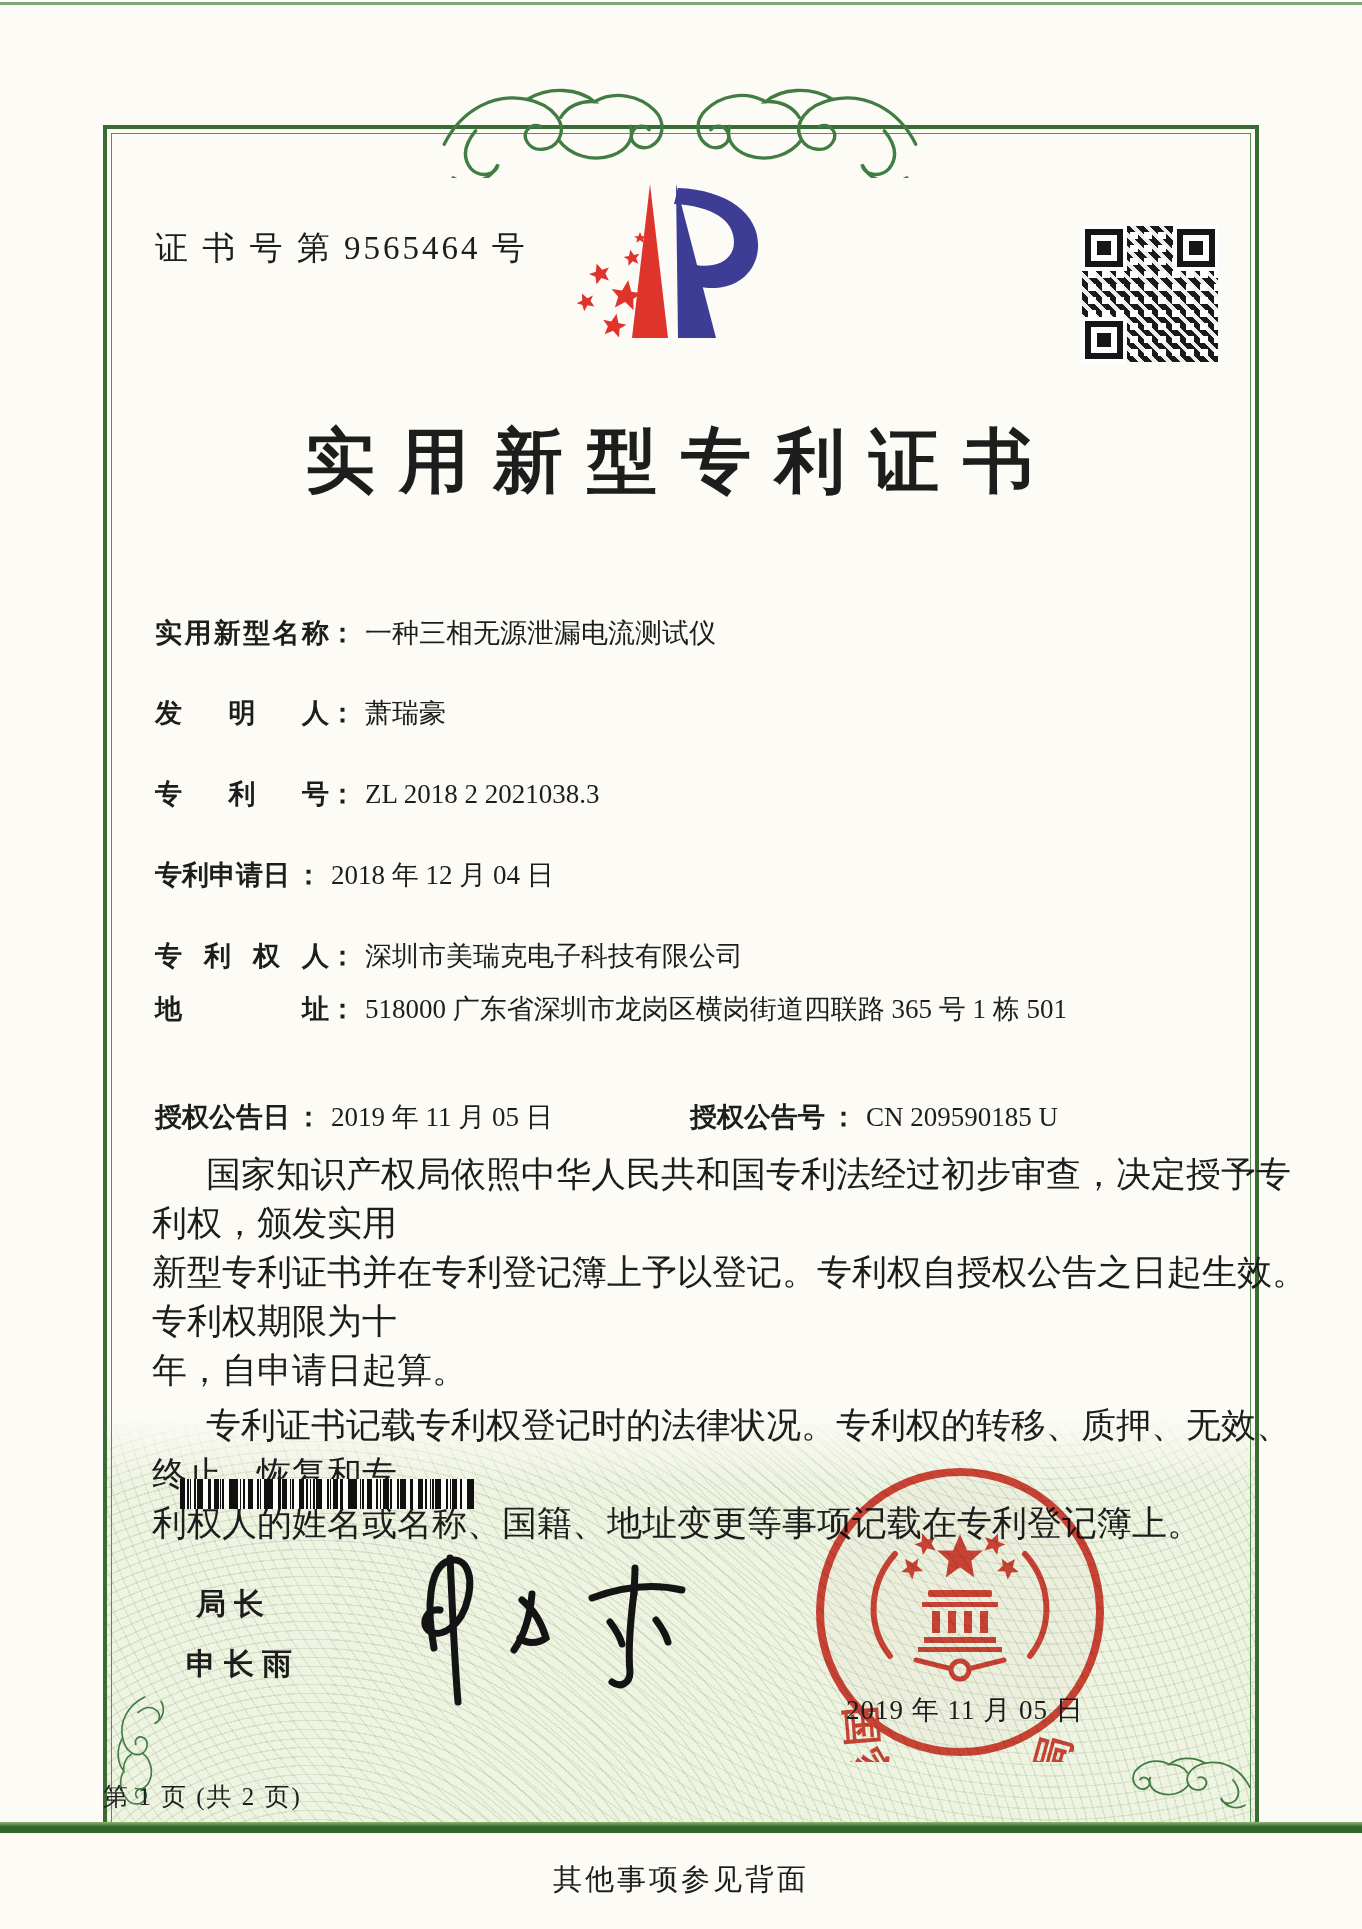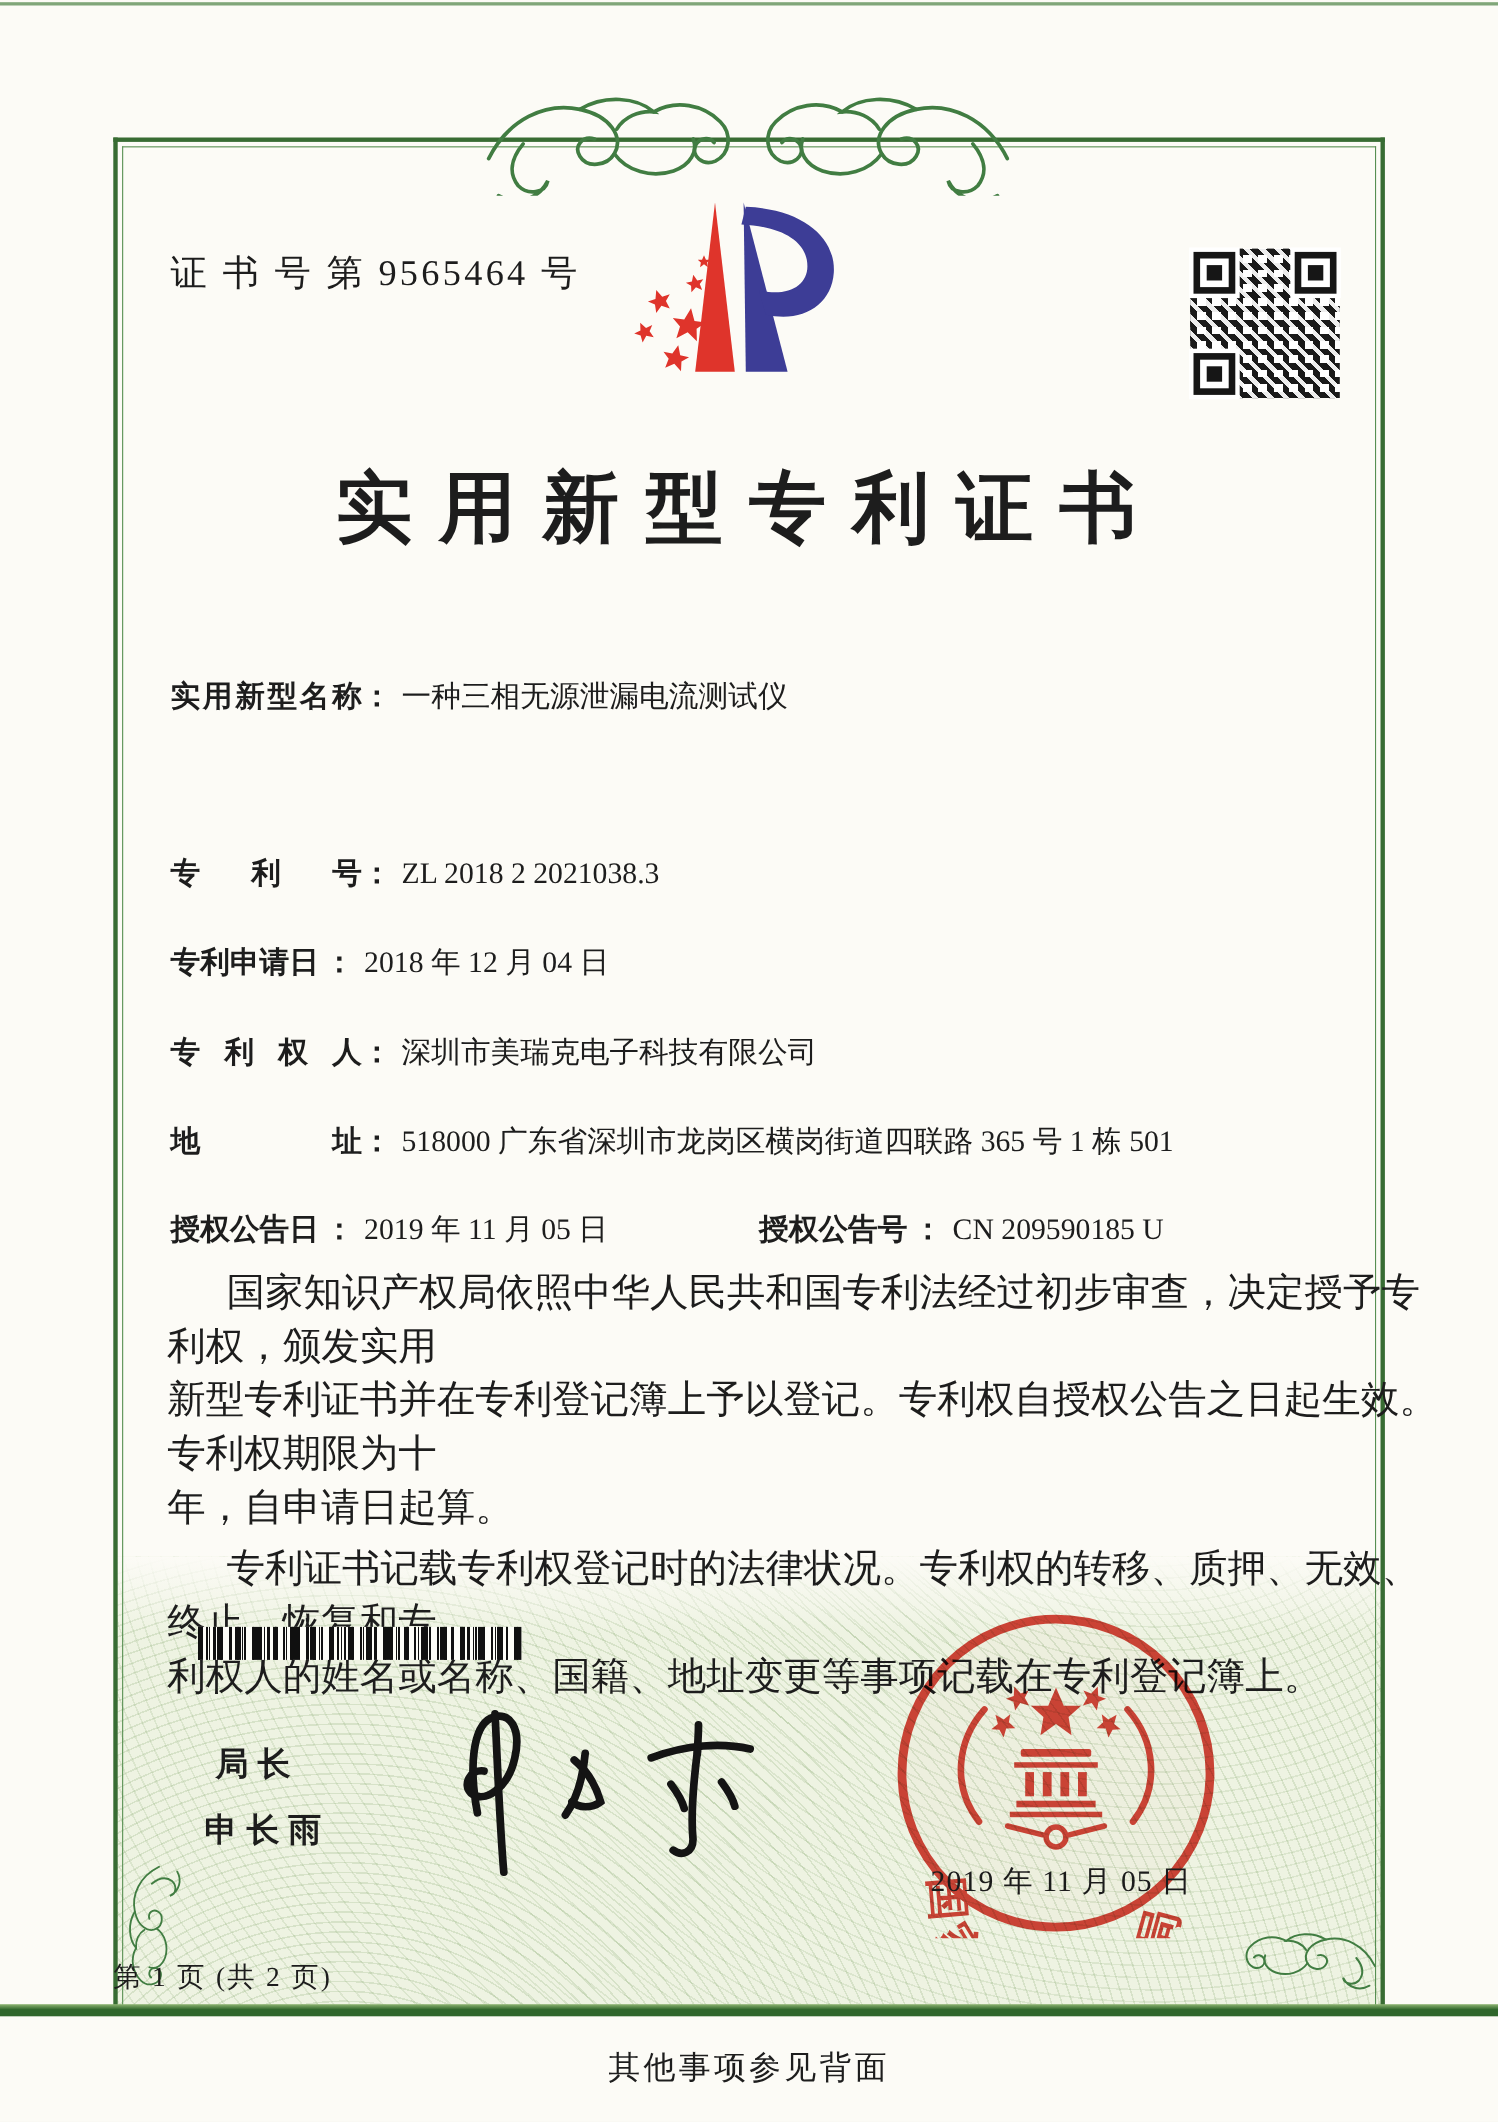--- a/index.html
+++ b/index.html
@@ -123,30 +123,33 @@
     <div class="qr-f tl"></div>
     <div class="qr-f tr"></div>
     <div class="qr-f bl"></div>
   </div>
 
   <div class="abs doc-title">实用新型专利证书</div>
 
   <div class="abs row" style="top:616px">
     <span class="lbl">实用新型名称</span><span class="colon">：</span><span class="val">一种三相无源泄漏电流测试仪</span>
   </div>
+  <div class="abs row" style="top:696px">
+    <span class="lbl">发明人</span><span class="colon">：</span><span class="val">萧瑞豪</span>
+  </div>
   <div class="abs row" style="top:777px">
     <span class="lbl">专利号</span><span class="colon">：</span><span class="val">ZL 2018 2 2021038.3</span>
   </div>
   <div class="abs row" style="top:858px">
     <span class="lbl plain">专利申请日</span><span class="colon">：</span><span class="val">2018 年 12 月 04 日</span>
   </div>
   <div class="abs row" style="top:939px">
     <span class="lbl">专利权人</span><span class="colon">：</span><span class="val">深圳市美瑞克电子科技有限公司</span>
   </div>
-  <div class="abs row" style="top:1020px">
+  <div class="abs row" style="top:992px">
     <span class="lbl">地址</span><span class="colon">：</span><span class="val">518000 广东省深圳市龙岗区横岗街道四联路 365 号 1 栋 501</span>
   </div>
   <div class="abs row" style="top:1100px">
     <span class="lbl plain">授权公告日</span><span class="colon">：</span><span class="val">2019 年 11 月 05 日</span>
     <span class="grant2">
       <span class="lbl plain">授权公告号</span><span class="colon">：</span><span class="val">CN 209590185 U</span>
     </span>
   </div>
 
   <div class="abs body-text">

